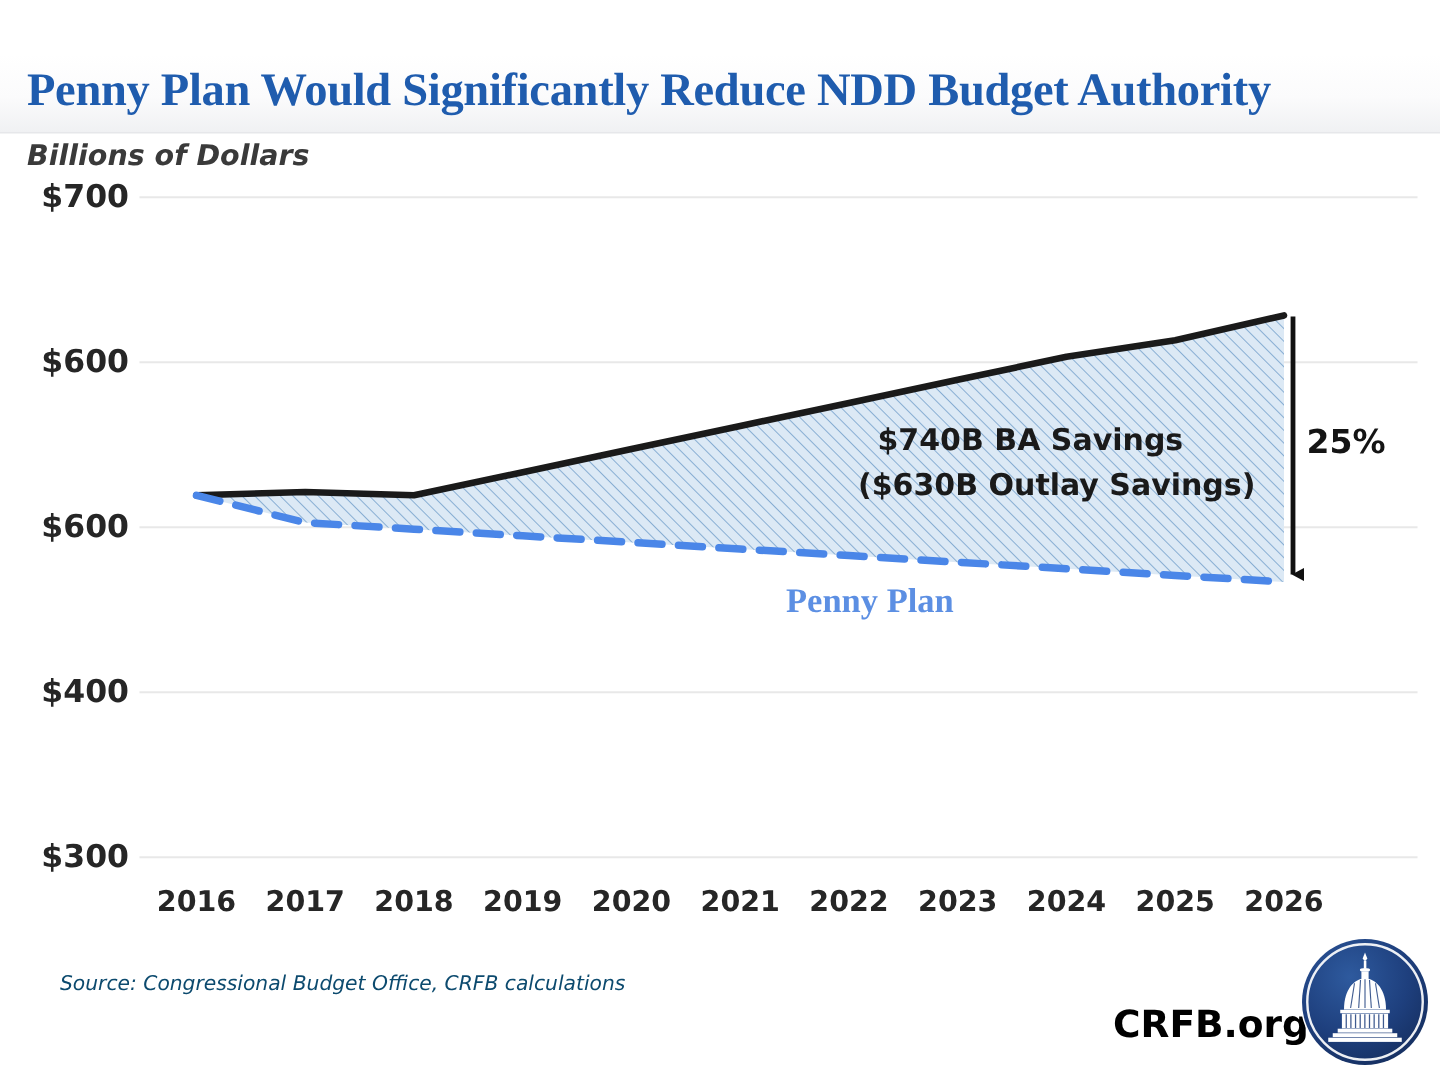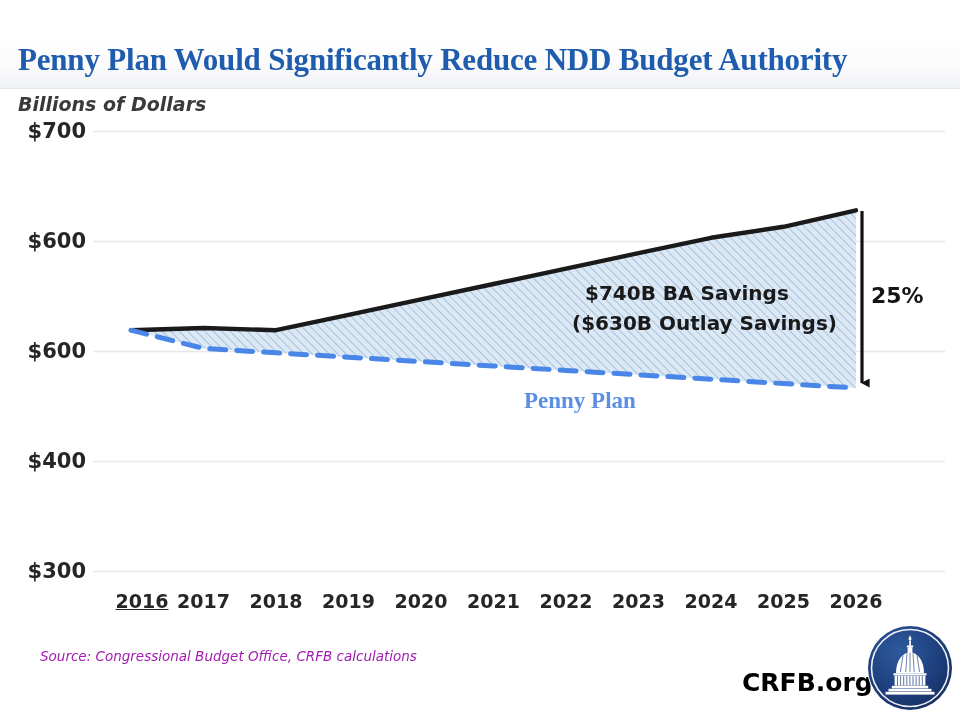--- a/index.html
+++ b/index.html
@@ -146,21 +146,21 @@
   }
 
   
   #source-note {
     position: absolute;
     left: 40px;
     top: 648px;
     font-family: "DejaVu Sans", sans-serif;
     font-style: italic;
     font-size: 13.5px;
-    color: #a21caf;
+    color: #0c4a6e;
   }
 
   
   #logo {
     position: absolute;
     left: 742px;
     top: 624px;
     width: 212px;
     height: 90px;
   }
@@ -227,21 +227,21 @@
 
   <div id="yticks">
     <div class="ytick" style="top:119px;">$700</div>
     <div class="ytick" style="top:229px;">$600</div>
     <div class="ytick" style="top:339px;">$600</div>
     <div class="ytick" style="top:449px;">$400</div>
     <div class="ytick" style="top:559px;">$300</div>
   </div>
 
   <div id="xticks">
-    <div class="xtick" style="left:106px;text-decoration:underline;">2016</div>
+    <div class="xtick" style="left:95px;">2016</div>
     <div class="xtick" style="left:167.5px;">2017</div>
     <div class="xtick" style="left:240px;">2018</div>
     <div class="xtick" style="left:312.5px;">2019</div>
     <div class="xtick" style="left:385px;">2020</div>
     <div class="xtick" style="left:457.5px;">2021</div>
     <div class="xtick" style="left:530px;">2022</div>
     <div class="xtick" style="left:602.5px;">2023</div>
     <div class="xtick" style="left:675px;">2024</div>
     <div class="xtick" style="left:747.5px;">2025</div>
     <div class="xtick" style="left:820px;">2026</div>

